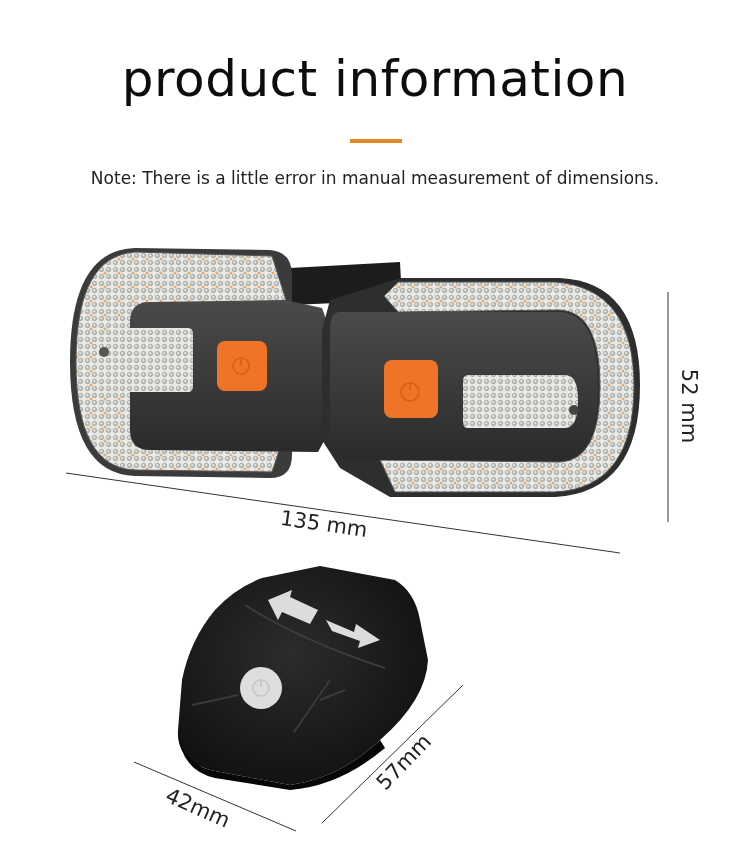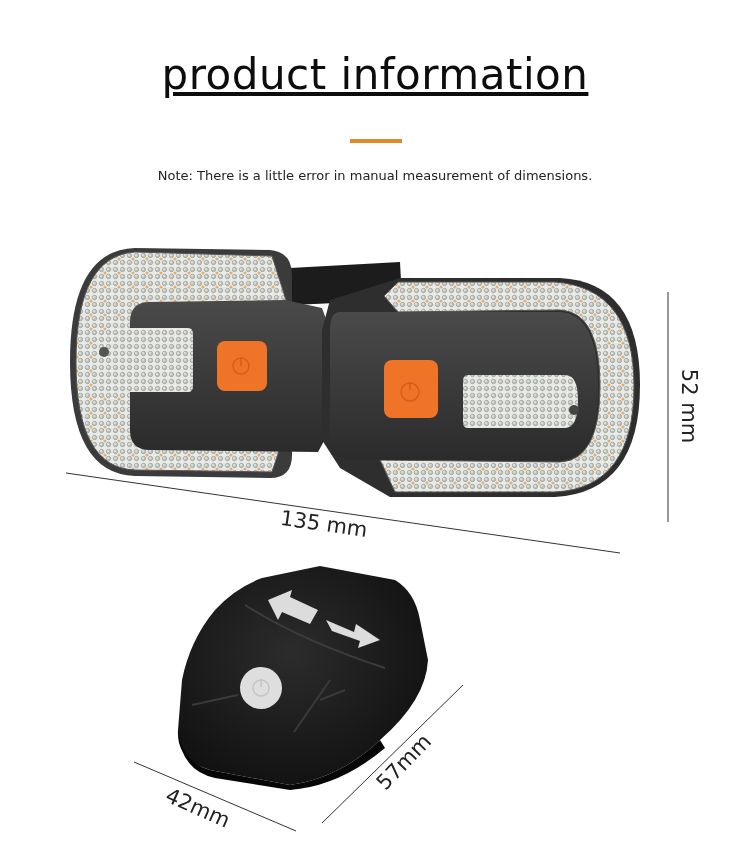--- a/index.html
+++ b/index.html
@@ -1,19 +1,19 @@
 <!DOCTYPE html>
 <html><head>
 <meta charset="utf-8">
 <style>
   html,body{margin:0;padding:0;background:#ffffff;}
   body{width:750px;height:858px;position:relative;overflow:hidden;font-family:"DejaVu Sans","Liberation Sans",sans-serif;color:#111;}
-  .title{position:absolute;left:0;top:50px;width:750px;text-align:center;font-size:42px;font-weight:400;letter-spacing:0.5px;color:#0d0d0d;text-decoration:underline;}
+  .title{position:absolute;left:0;top:50px;width:750px;text-align:center;font-size:50px;font-weight:400;letter-spacing:0.5px;color:#0d0d0d;}
   .accent{position:absolute;left:350px;top:139px;width:52px;height:4px;background:#e08a24;}
-  .note{position:absolute;left:0;top:168px;width:750px;text-align:center;font-size:13px;color:#222;}
+  .note{position:absolute;left:0;top:168px;width:750px;text-align:center;font-size:17px;color:#222;}
   .dimlabel{position:absolute;font-size:21px;color:#222;white-space:nowrap;transform-origin:center center;}
   svg.art{position:absolute;left:0;top:0;}
 </style>
 </head>
 <body>
 
 <div class="title">product information</div>
 <div class="accent"></div>
 <div class="note">Note: There is a little error in manual measurement of dimensions.</div>
 

